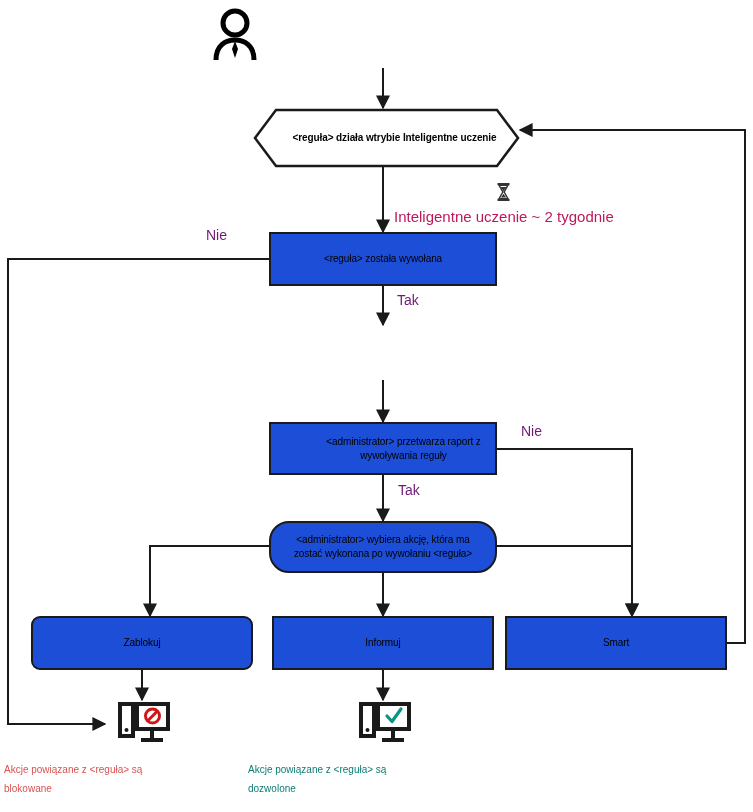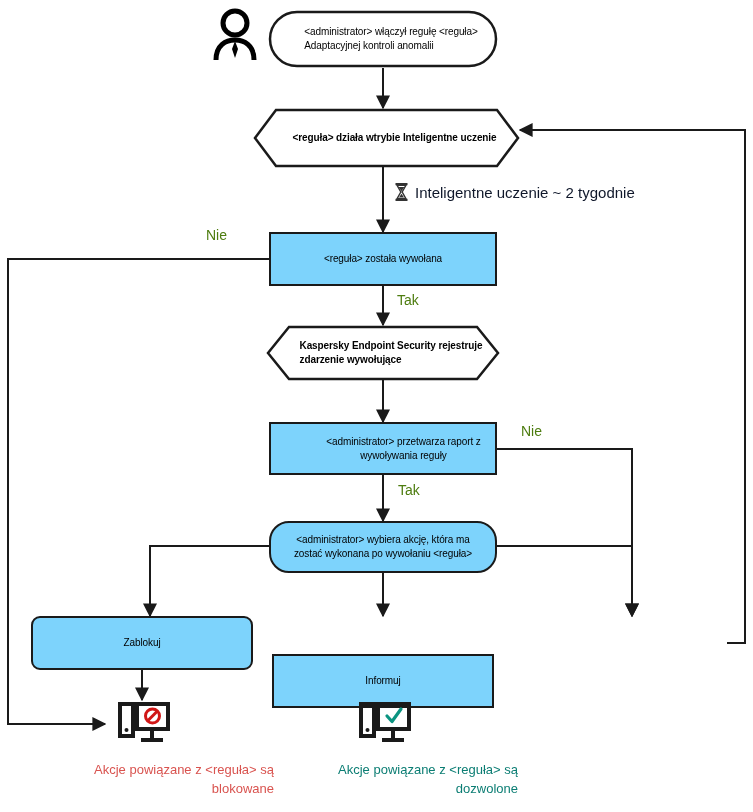--- a/index.html
+++ b/index.html
@@ -25,21 +25,21 @@
     height: 812px;
   }
   .node {
     position: absolute;
     box-sizing: border-box;
     display: flex;
     align-items: center;
     justify-content: center;
     text-align: center;
     color: #000000;
-    background: #7dd3fc;
+    background: #1d4ed8;
   }
   .rect {
     border: 2px solid #1a1a1a;
   }
   .node-text {
     font-size: 10px;
     line-height: 14px;
     letter-spacing: -0.1px;
     white-space: pre-line;
     padding: 0 8px;
@@ -67,37 +67,38 @@
     position: absolute;
   }
   .stadiumwrap svg { position: absolute; left: 0; top: 0; }
   .stadiumwrap .node-text {
     position: absolute; left: 0; top: 0; width: 100%; height: 100%;
     display: flex; align-items: center; justify-content: center;
   }
   .edge-label {
     position: absolute;
     font-size: 14px;
-    color: #4d7c0f;
+    color: #701a75;
     white-space: nowrap;
   }
   .timer-label {
     position: absolute;
     font-size: 15px;
-    color: #0f172a;
+    color: #be185d;
     white-space: nowrap;
     display: flex;
     align-items: center;
     gap: 6px;
+    flex-direction: column;
   }
   .outcome {
     position: absolute;
-    font-size: 13px;
+    font-size: 10px;
     line-height: 19px;
-    text-align: right;
+    text-align: left;
     white-space: pre-line;
   }
   .icon-abs { position: absolute; }
   svg { display: block; }
 </style>
 </head>
 <body>
 
 <div id="canvas">
 
@@ -138,27 +139,20 @@
   </svg>
 
   <div class="icon-abs" style="left:210px; top:8px;">
     <svg width="50" height="54" viewBox="0 0 50 54">
       <circle cx="25" cy="15" r="12" fill="none" stroke="#000" stroke-width="5"></circle>
       <path d="M 6 52 C 6 37 16 32 25 32 C 34 32 44 37 44 52" fill="none" stroke="#000" stroke-width="5"></path>
       <path d="M 25 33 L 28 41 L 25 50 L 22 41 Z" fill="#000"></path>
     </svg>
   </div>
 
-  <div class="stadiumwrap" style="left:268px; top:10px; width:230px; height:58px;">
-    <svg width="230" height="58" viewBox="0 0 230 58">
-      <rect x="2" y="2" width="226" height="54" rx="27" ry="27" fill="#ffffff" stroke="#1a1a1a" stroke-width="2.5"></rect>
-    </svg>
-    <div class="node-text">&lt;administrator&gt; włączył regułę &lt;reguła&gt;
-Adaptacyjnej kontroli anomalii</div>
-  </div>
 
   <div class="hexwrap" style="left:253px; top:108px; width:267px; height:60px;">
     <svg width="267" height="60" viewBox="0 0 267 60">
       <polygon points="23,2 244,2 265,30 244,58 23,58 2,30" fill="#ffffff" stroke="#1a1a1a" stroke-width="2.5"></polygon>
     </svg>
     <div class="node-text">&lt;reguła&gt; działa wtrybie Inteligentne uczenie</div>
   </div>
 
   <div class="timer-label" style="left:394px; top:182px;">
     <span>
@@ -173,49 +167,45 @@
     <span>Inteligentne uczenie ~ 2 tygodnie</span>
   </div>
 
   <div class="node rect" style="left:269px; top:232px; width:228px; height:54px;">
     <span class="node-text">&lt;reguła&gt; została wywołana</span>
   </div>
 
   <div class="edge-label" style="left:206px; top:227px;">Nie</div>
   <div class="edge-label" style="left:397px; top:292px;">Tak</div>
 
-  <div class="hexwrap" style="left:266px; top:325px; width:234px; height:56px;">
-    <svg width="234" height="56" viewBox="0 0 234 56">
-      <polygon points="23,2 211,2 232,28 211,54 23,54 2,28" fill="#ffffff" stroke="#1a1a1a" stroke-width="2.5"></polygon>
-    </svg>
-    <div class="node-text">Kaspersky Endpoint Security rejestruje
-zdarzenie wywołujące</div>
-  </div>
 
   <div class="node rect" style="left:269px; top:422px; width:228px; height:53px;padding-left:41px;">
     <span class="node-text">&lt;administrator&gt; przetwarza raport z
 wywoływania reguły</span>
   </div>
 
   <div class="edge-label" style="left:521px; top:423px;">Nie</div>
   <div class="edge-label" style="left:398px; top:482px;">Tak</div>
 
   <div class="node rect" style="left:269px; top:521px; width:228px; height:52px;border-radius:20px;">
     <span class="node-text">&lt;administrator&gt; wybiera akcję, która ma
 zostać wykonana po wywołaniu &lt;reguła&gt;</span>
   </div>
 
   <div class="node rect" style="left:31px; top:616px; width:222px; height:54px;border-radius:9px;">
     <span class="node-text">Zablokuj</span>
   </div>
 
-  <div class="node rect" style="left:272px; top:616px; width:222px; height:54px;margin-top:38px;">
+  <div class="node rect" style="left:272px; top:616px; width:222px; height:54px;">
     <span class="node-text">Informuj</span>
   </div>
 
+  <div class="node rect" style="left:505px; top:616px; width:222px; height:54px;">
+    <span class="node-text">Smart</span>
+  </div>
 
   <div class="icon-abs" style="left:118px; top:702px;">
     <svg width="52" height="44" viewBox="0 0 52 44">
       <rect x="2" y="2" width="13" height="32" fill="none" stroke="#1a1a1a" stroke-width="4"></rect>
       <circle cx="8.5" cy="28" r="2" fill="#1a1a1a"></circle>
       <rect x="19" y="2" width="31" height="25" fill="none" stroke="#1a1a1a" stroke-width="4"></rect>
       <rect x="32" y="29" width="4" height="7" fill="#1a1a1a"></rect>
       <rect x="23" y="36" width="22" height="4" fill="#1a1a1a"></rect>
       <circle cx="34.5" cy="14" r="7" fill="none" stroke="#d01616" stroke-width="3"></circle>
       <line x1="29.8" y1="18.8" x2="39.2" y2="9.2" stroke="#d01616" stroke-width="3"></line>

